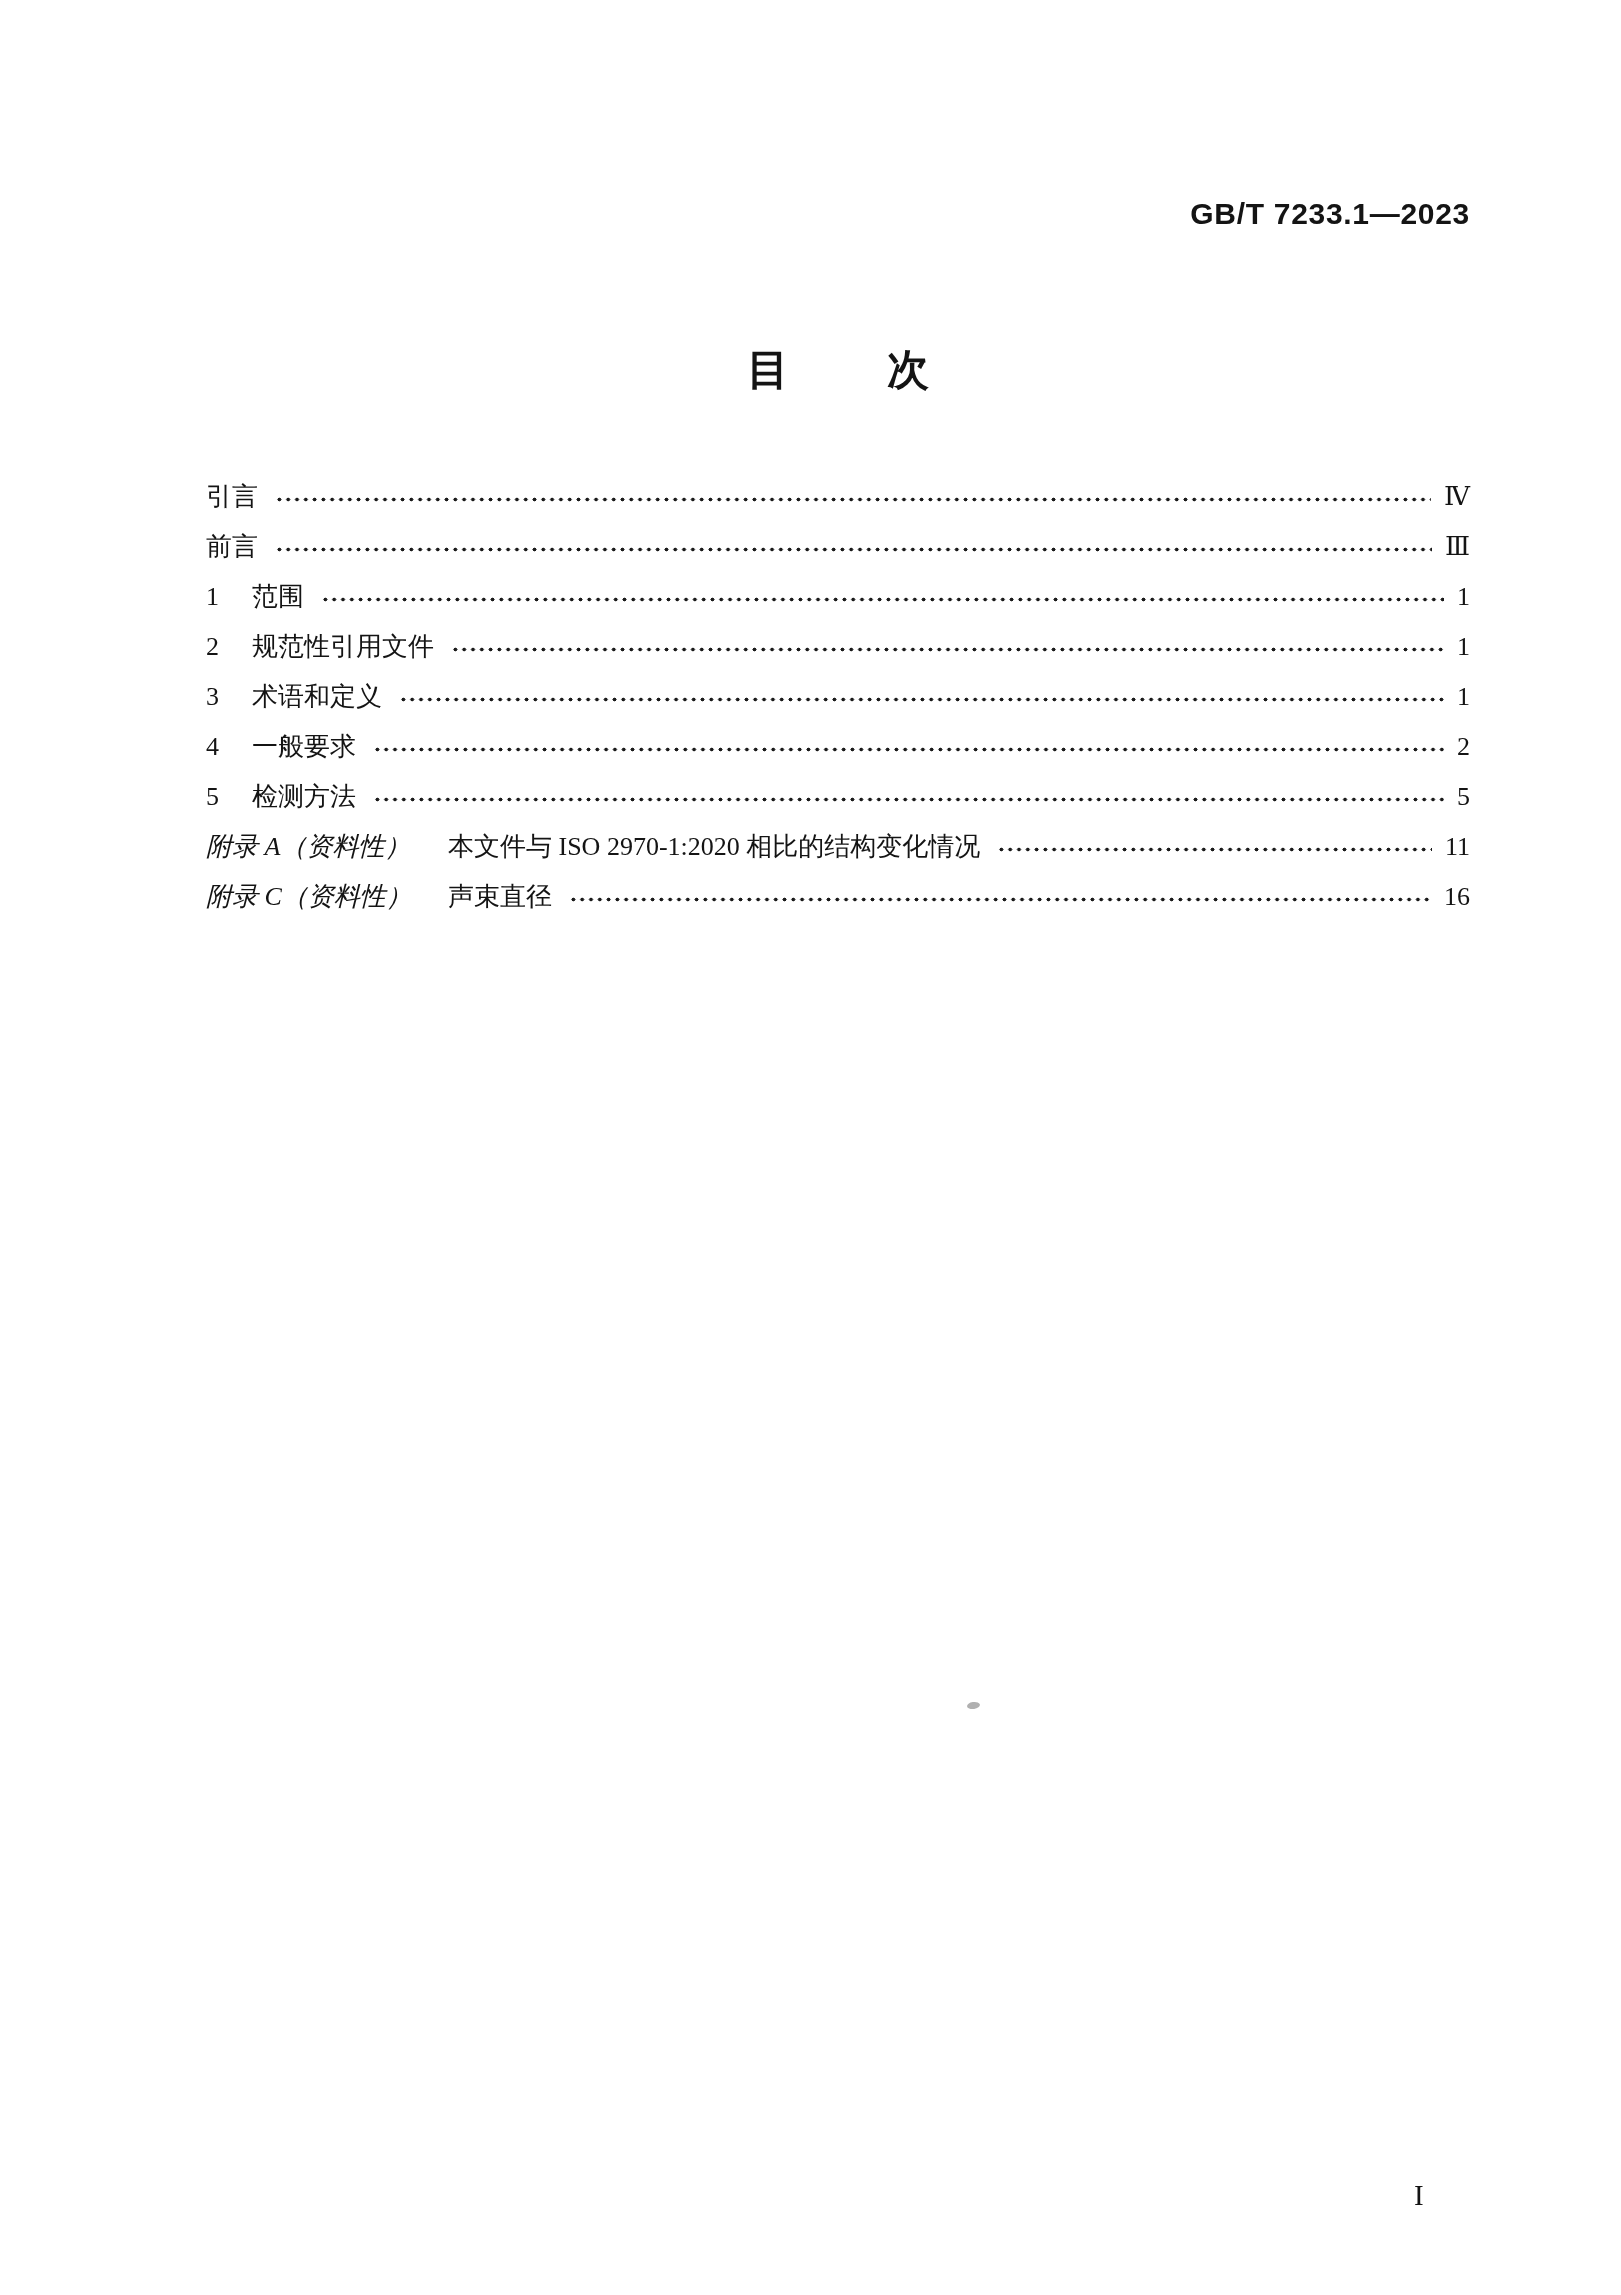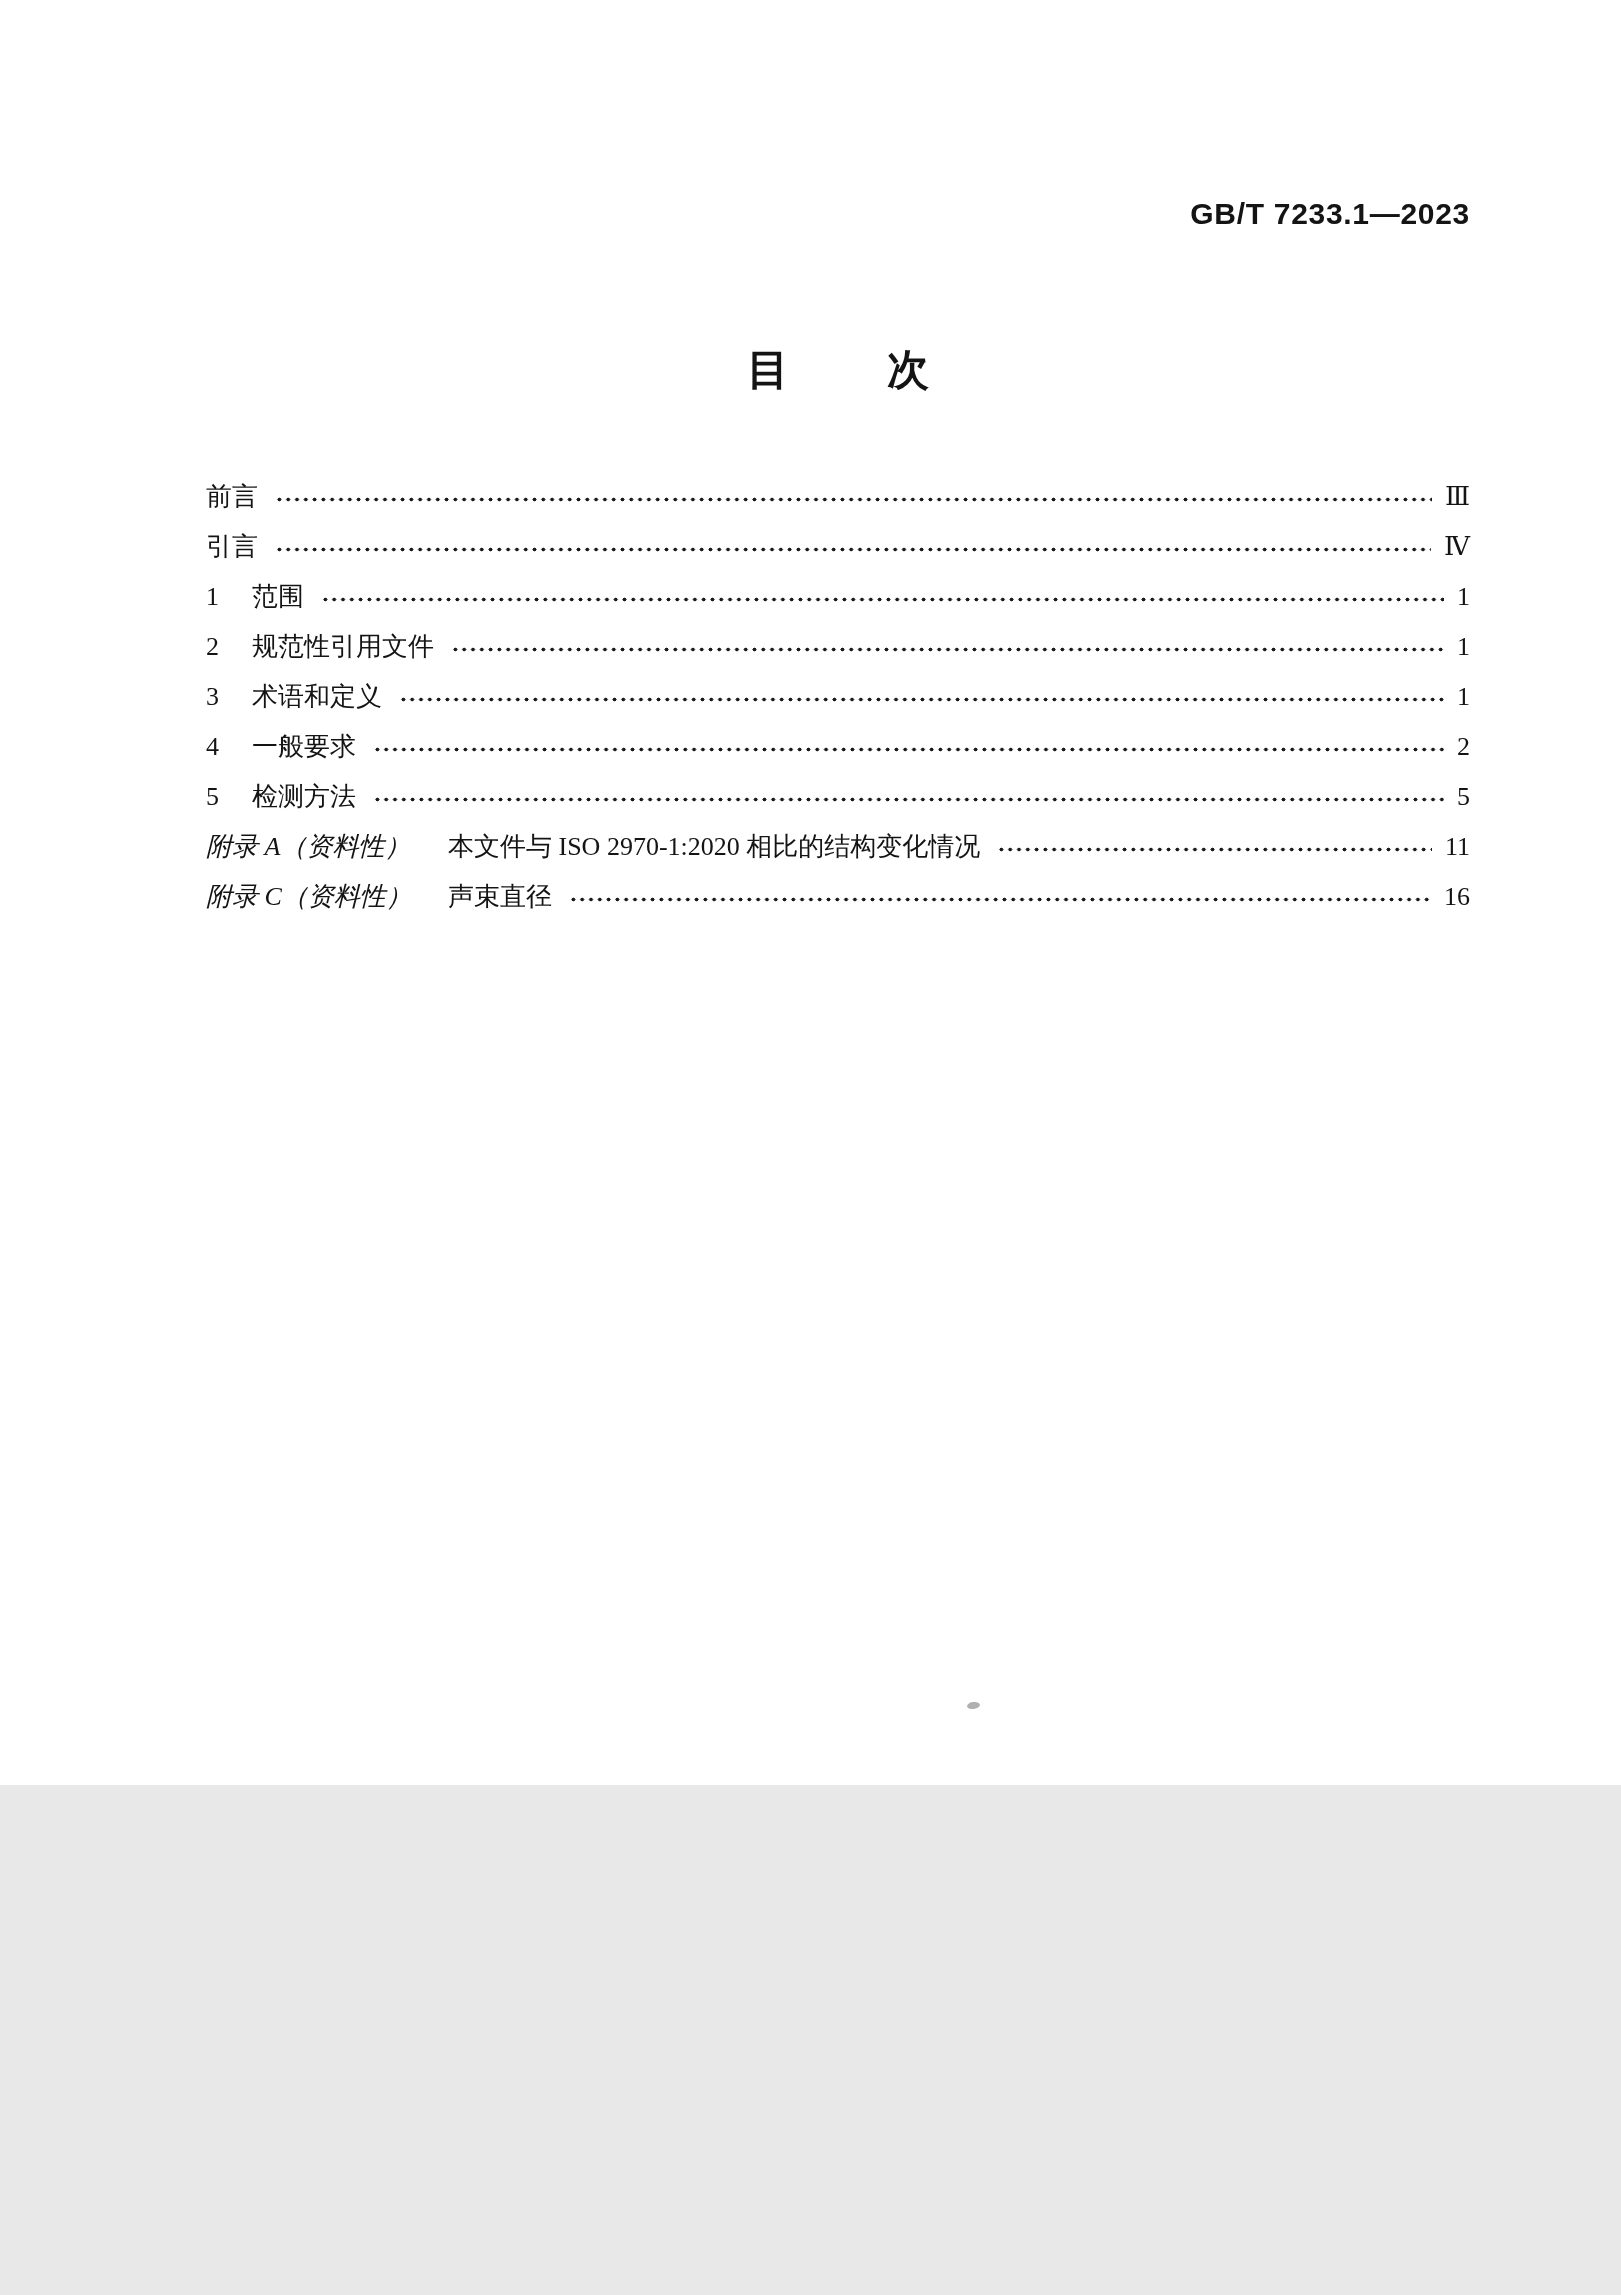--- a/index.html
+++ b/index.html
@@ -1,19 +1,19 @@
 <!DOCTYPE html>
 <html style="font-size:10.5px"><head>
 <meta charset="utf-8">
 <style>
   html, body { margin: 0; padding: 0; background: #e8e8e8; }
   .page {
     position: relative;
     width: 1622px;
-    height: 1785px;
+    height: 2295px;
     background: #ffffff;
     overflow: hidden;
     font-family: "Liberation Serif", "DejaVu Serif", serif;
     color: #141414;
   }
   .header-code {
     position: absolute;
     top: 199px;
     right: 152px;
     font-family: "Liberation Sans", "DejaVu Sans", sans-serif;
@@ -99,28 +99,28 @@
 <div class="page">
   <div class="header-code">GB/T 7233.1—2023</div>
 
   <div class="doc-title">
     <span>目</span>
     <span>次</span>
   </div>
 
   <div class="toc">
       <div class="toc-row">
+        <span class="label">引言</span>
+        <span class="dots"></span>
+        <span class="pagenum">Ⅳ</span>
+      </div>
+      <div class="toc-row">
         <span class="label">前言</span>
         <span class="dots"></span>
         <span class="pagenum">Ⅲ</span>
-      </div>
-      <div class="toc-row">
-        <span class="label">引言</span>
-        <span class="dots"></span>
-        <span class="pagenum">Ⅳ</span>
       </div>
       <div class="toc-row">
         <span class="num">1</span>
         <span class="label">范围</span>
         <span class="dots"></span>
         <span class="pagenum">1</span>
       </div>
       <div class="toc-row">
         <span class="num">2</span>
         <span class="label">规范性引用文件</span>

